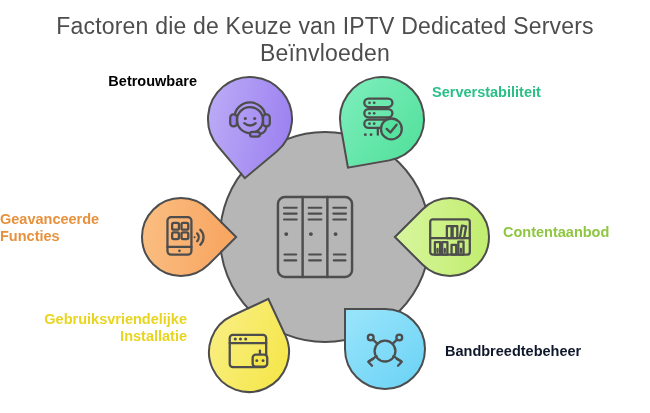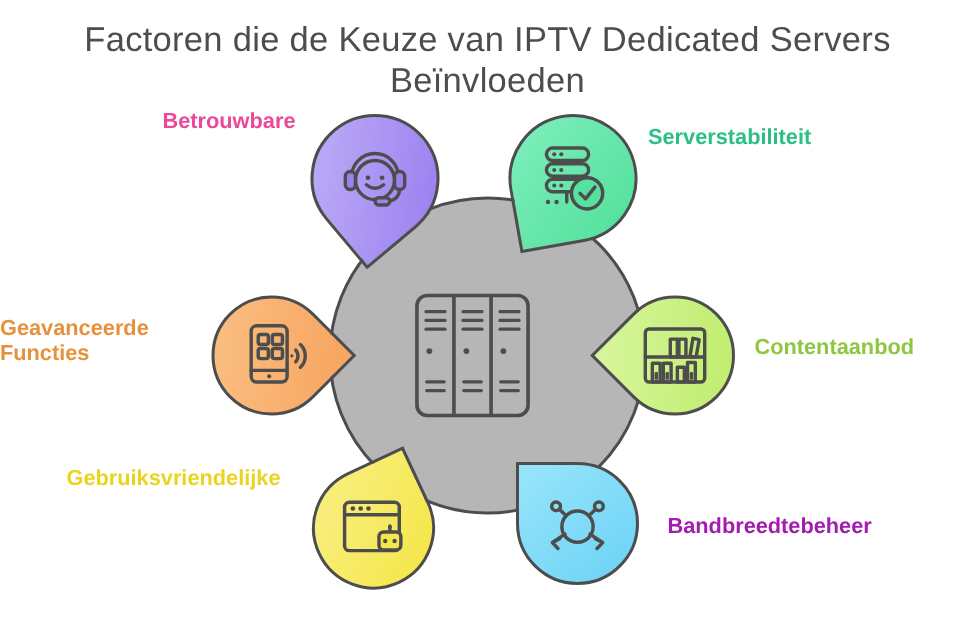--- a/index.html
+++ b/index.html
@@ -220,38 +220,39 @@
         <line class="st" x1="31.2" y1="19" x2="35.7" y2="14.8"></line>
         <circle class="st" cx="37.7" cy="13" r="2.8"></circle>
         <line class="st" x1="16" y1="30.8" x2="8.5" y2="35.8"></line>
         <path class="st" d="M 12.6 33.7 L 7.9 36.2 L 11.5 40"></path>
         <line class="st" x1="32" y1="30.8" x2="39.5" y2="35.8"></line>
         <path class="st" d="M 35.4 33.7 L 40.1 36.2 L 36.5 40"></path>
       </svg>
     </div>
   </div>
 
-  <div class="factor-label lbl-support" style="color: #ec4899;">
+  <div class="factor-label lbl-support" style="color: #000000;">
     <div>Betrouwbare</div>
   </div>
 
   <div class="factor-label lbl-stability" style="color: rgb(42, 191, 133);">
     <div>Serverstabiliteit</div>
   </div>
 
   <div class="factor-label lbl-features" style="color: rgb(232, 145, 60);">
     <div>Geavanceerde</div>
     <div>Functies</div>
   </div>
 
   <div class="factor-label lbl-content" style="color: rgb(142, 198, 63);">
     <div>Contentaanbod</div>
   </div>
 
   <div class="factor-label lbl-install" style="color: rgb(233, 213, 31);">
     <div>Gebruiksvriendelijke</div>
-  </div>
-
-  <div class="factor-label lbl-bandwidth" style="color: #a21caf;">
+    <div>Installatie</div>
+  </div>
+
+  <div class="factor-label lbl-bandwidth" style="color: #0f172a;">
     <div>Bandbreedtebeheer</div>
   </div>
 
 </div>
 
 </body></html>

